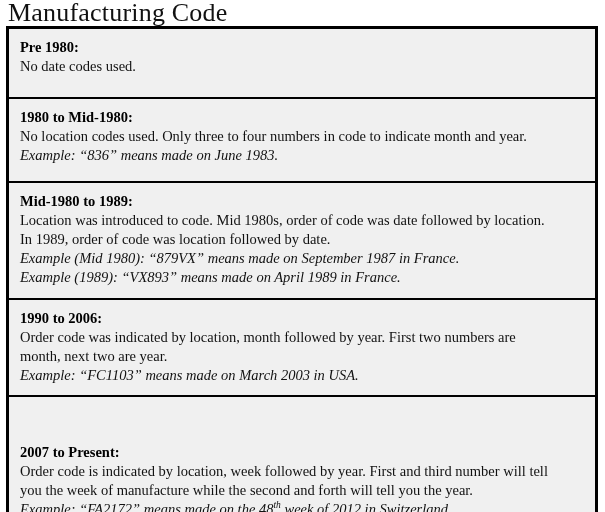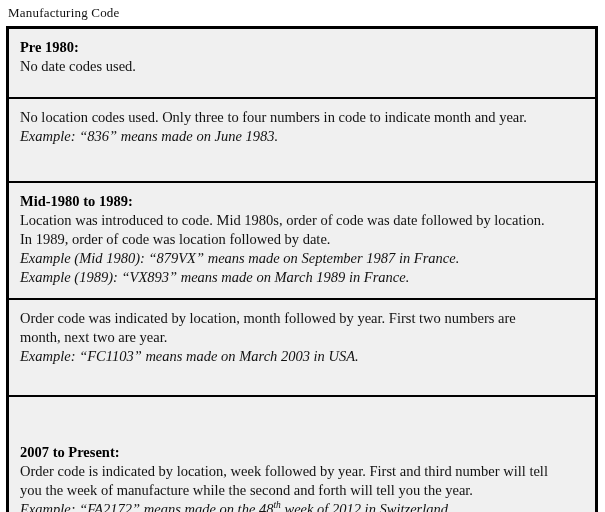--- a/index.html
+++ b/index.html
@@ -16,21 +16,21 @@
   }
   .page {
     position: relative;
     width: 605px;
     height: 512px;
     background: #ffffff;
     box-sizing: border-box;
   }
   .page-title {
     font-family: "Liberation Serif", "DejaVu Serif", serif;
-    font-size: 13px;
+    font-size: 26px;
     line-height: 22px;
     font-weight: 400;
     color: #111111;
     padding: 2px 0 2px 8px;
     letter-spacing: 0.2px;
     white-space: nowrap;
   }
   .code-table {
     position: absolute;
     left: 6px;
@@ -89,33 +89,35 @@
   <div class="page-title">Manufacturing Code</div>
 
   <div class="code-table">
 
     <div class="code-row row-1">
       <div class="row-heading">Pre 1980:</div>
       <div class="row-line">No date codes used.</div>
     </div>
 
     <div class="code-row row-2">
+      <div class="row-heading">1980 to Mid-1980:</div>
       <div class="row-line">No location codes used. Only three to four numbers in code to indicate month and year.</div>
       <div class="row-line italic">Example: “836” means made on June 1983.</div>
     </div>
 
     <div class="code-row row-3">
       <div class="row-heading">Mid-1980 to 1989:</div>
       <div class="row-line">Location was introduced to code. Mid 1980s, order of code was date followed by location.</div>
       <div class="row-line">In 1989, order of code was location followed by date.</div>
       <div class="row-line italic">Example (Mid 1980): “879VX” means made on September 1987 in France.</div>
-      <div class="row-line italic">Example (1989): “VX893” means made on March 1989 in France.</div>
+      <div class="row-line italic">Example (1989): “VX893” means made on April 1989 in France.</div>
     </div>
 
     <div class="code-row row-4">
+      <div class="row-heading">1990 to 2006:</div>
       <div class="row-line">Order code was indicated by location, month followed by year. First two numbers are</div>
       <div class="row-line">month, next two are year.</div>
       <div class="row-line italic">Example: “FC1103” means made on March 2003 in USA.</div>
     </div>
 
     <div class="code-row row-5">
       <div class="row-heading">2007 to Present:</div>
       <div class="row-line">Order code is indicated by location, week followed by year. First and third number will tell</div>
       <div class="row-line">you the week of manufacture while the second and forth will tell you the year.</div>
       <div class="row-line italic">

